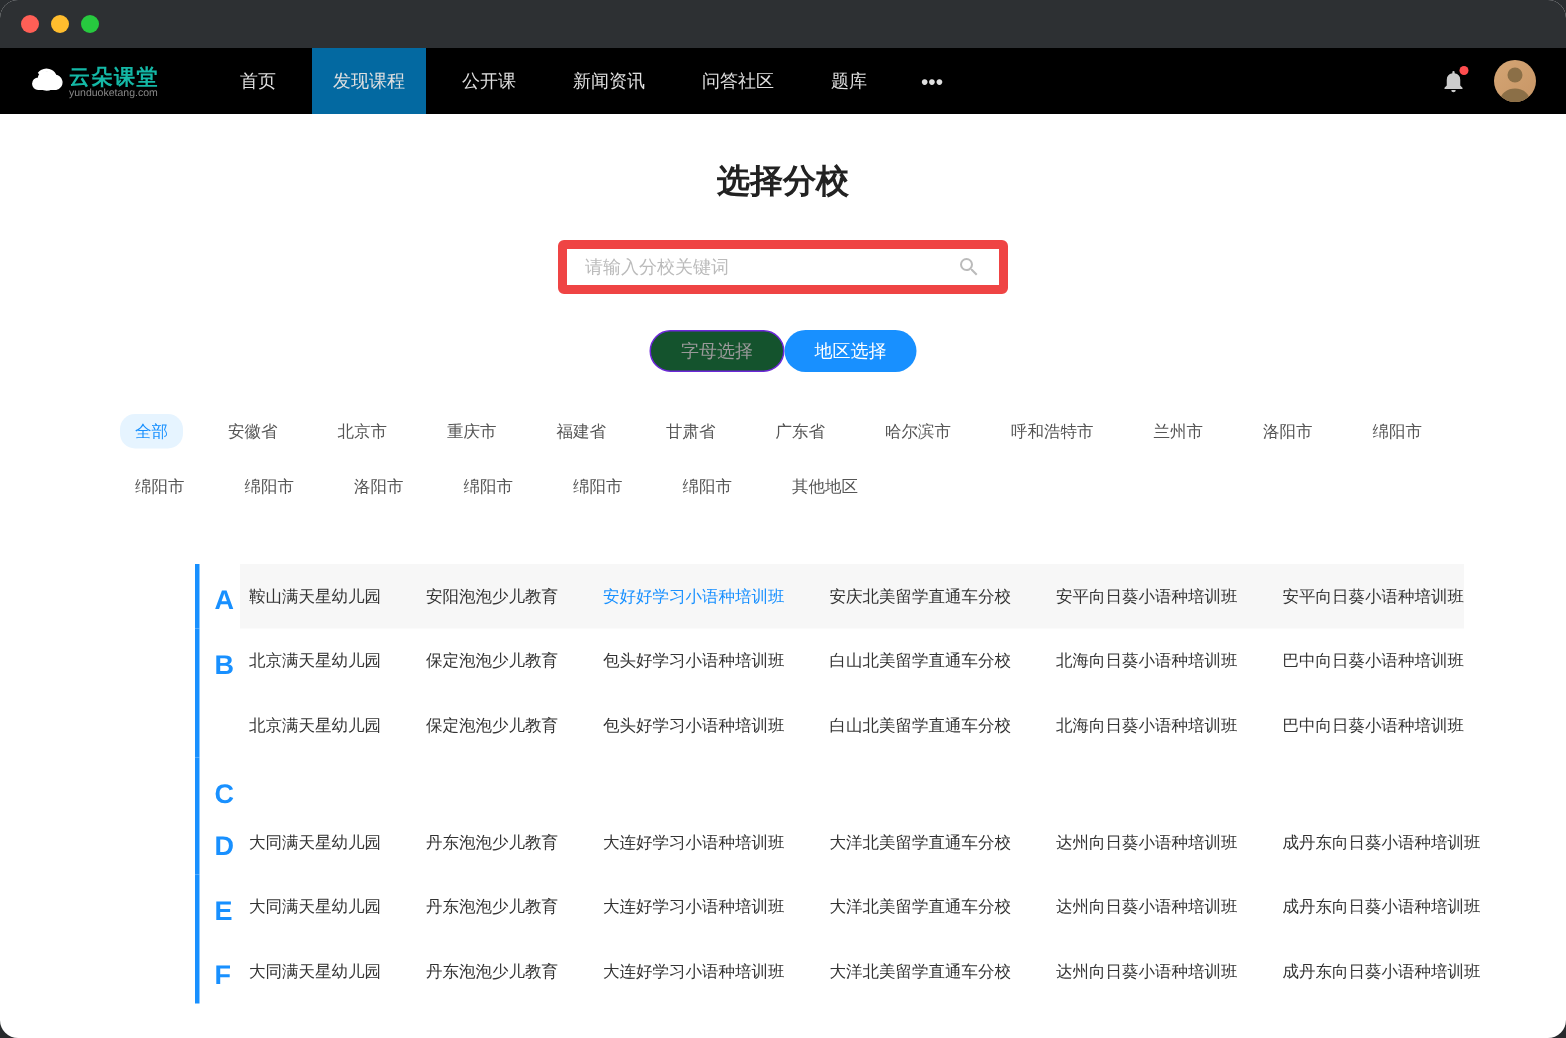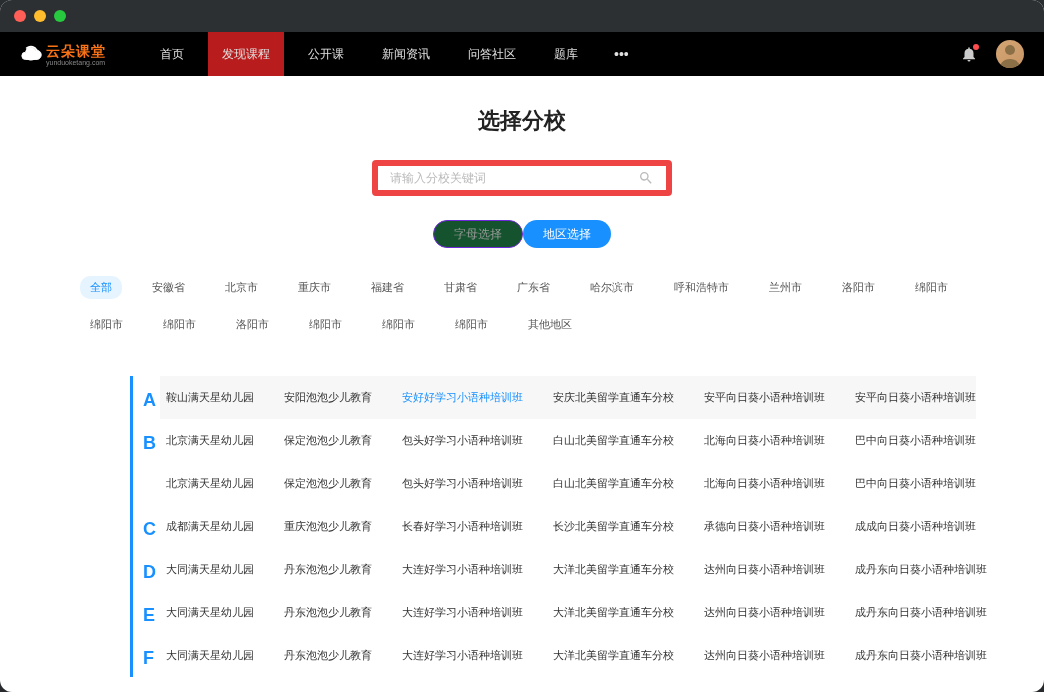--- a/index.html
+++ b/index.html
@@ -4,24 +4,24 @@
 <style>
 *{margin:0;padding:0;box-sizing:border-box;font-family:-apple-system,BlinkMacSystemFont,"PingFang SC","Microsoft YaHei",sans-serif}
 body{background:#2d3033;display:flex;justify-content:center;align-items:flex-start;min-height:100vh;padding:0}
 .window{width:1044px;height:692px;background:#fff;border-radius:12px;overflow:hidden;box-shadow:0 10px 40px rgba(0,0,0,.3);display:flex;flex-direction:column}
 .titlebar{height:32px;background:#2d3033;display:flex;align-items:center;padding:0 14px;gap:8px}
 .dot{width:12px;height:12px;border-radius:50%}
 .dot.r{background:#ff5f56}.dot.y{background:#ffbd2e}.dot.g{background:#27c93f}
 .topnav{height:44px;background:#000;display:flex;align-items:center;padding:0 20px;gap:10px;flex-shrink:0}
 .logo{display:flex;align-items:center;gap:4px;margin-right:30px}
 .logo-icon{width:22px;height:22px}
-.logo-text{color:#f97316;font-size:14px;font-weight:600;letter-spacing:1px}
+.logo-text{color:#14b8a6;font-size:14px;font-weight:600;letter-spacing:1px}
 .logo-sub{color:#888;font-size:7px;display:block;margin-top:-2px}
 .navitem{color:#e0e0e0;font-size:12px;padding:0 14px;height:44px;display:flex;align-items:center;cursor:pointer}
-.navitem.active{background:#b91c1c}
+.navitem.active{background:#0369a1}
 .more-dots{color:#e0e0e0;font-size:14px;padding:0 12px;cursor:pointer}
 .nav-right{margin-left:auto;display:flex;align-items:center;gap:18px}
 .bell{width:18px;height:18px;position:relative}
 .bell svg{fill:#ccc}
 .bell-dot{width:6px;height:6px;background:#ff4d4f;border-radius:50%;position:absolute;top:-1px;right:-1px}
 .avatar{width:28px;height:28px;border-radius:50%;background:linear-gradient(135deg,#d4a574,#c89666);overflow:hidden}
 .content{flex:1;overflow-y:auto;padding:30px 0 20px}
 .page-title{text-align:center;font-size:22px;color:#222;font-weight:700;margin-bottom:24px}
 .searchbox{width:300px;height:36px;margin:0 auto 24px;border:6px solid #ef4444;border-radius:4px;display:flex;align-items:center;padding:0 12px}
 .searchbox input{flex:1;border:none;outline:none;font-size:12px;color:#333}
@@ -151,30 +151,20 @@
               <span class="school-item">保定泡泡少儿教育</span>
               <span class="school-item">包头好学习小语种培训班</span>
               <span class="school-item">白山北美留学直通车分校</span>
               <span class="school-item">北海向日葵小语种培训班</span>
               <span class="school-item">巴中向日葵小语种培训班</span>
             </div>
           </div>
         </div>
         <div class="letter-section">
           <div class="letter-label">C</div>
-          <div class="school-rows">
-            <div class="school-row">
-              <span class="school-item">成都满天星幼儿园</span>
-              <span class="school-item">重庆泡泡少儿教育</span>
-              <span class="school-item">长春好学习小语种培训班</span>
-              <span class="school-item">长沙北美留学直通车分校</span>
-              <span class="school-item">承德向日葵小语种培训班</span>
-              <span class="school-item">成成向日葵小语种培训班</span>
-            </div>
-          </div>
         </div>
         <div class="letter-section">
           <div class="letter-label">D</div>
           <div class="school-rows">
             <div class="school-row">
               <span class="school-item">大同满天星幼儿园</span>
               <span class="school-item">丹东泡泡少儿教育</span>
               <span class="school-item">大连好学习小语种培训班</span>
               <span class="school-item">大洋北美留学直通车分校</span>
               <span class="school-item">达州向日葵小语种培训班</span>

